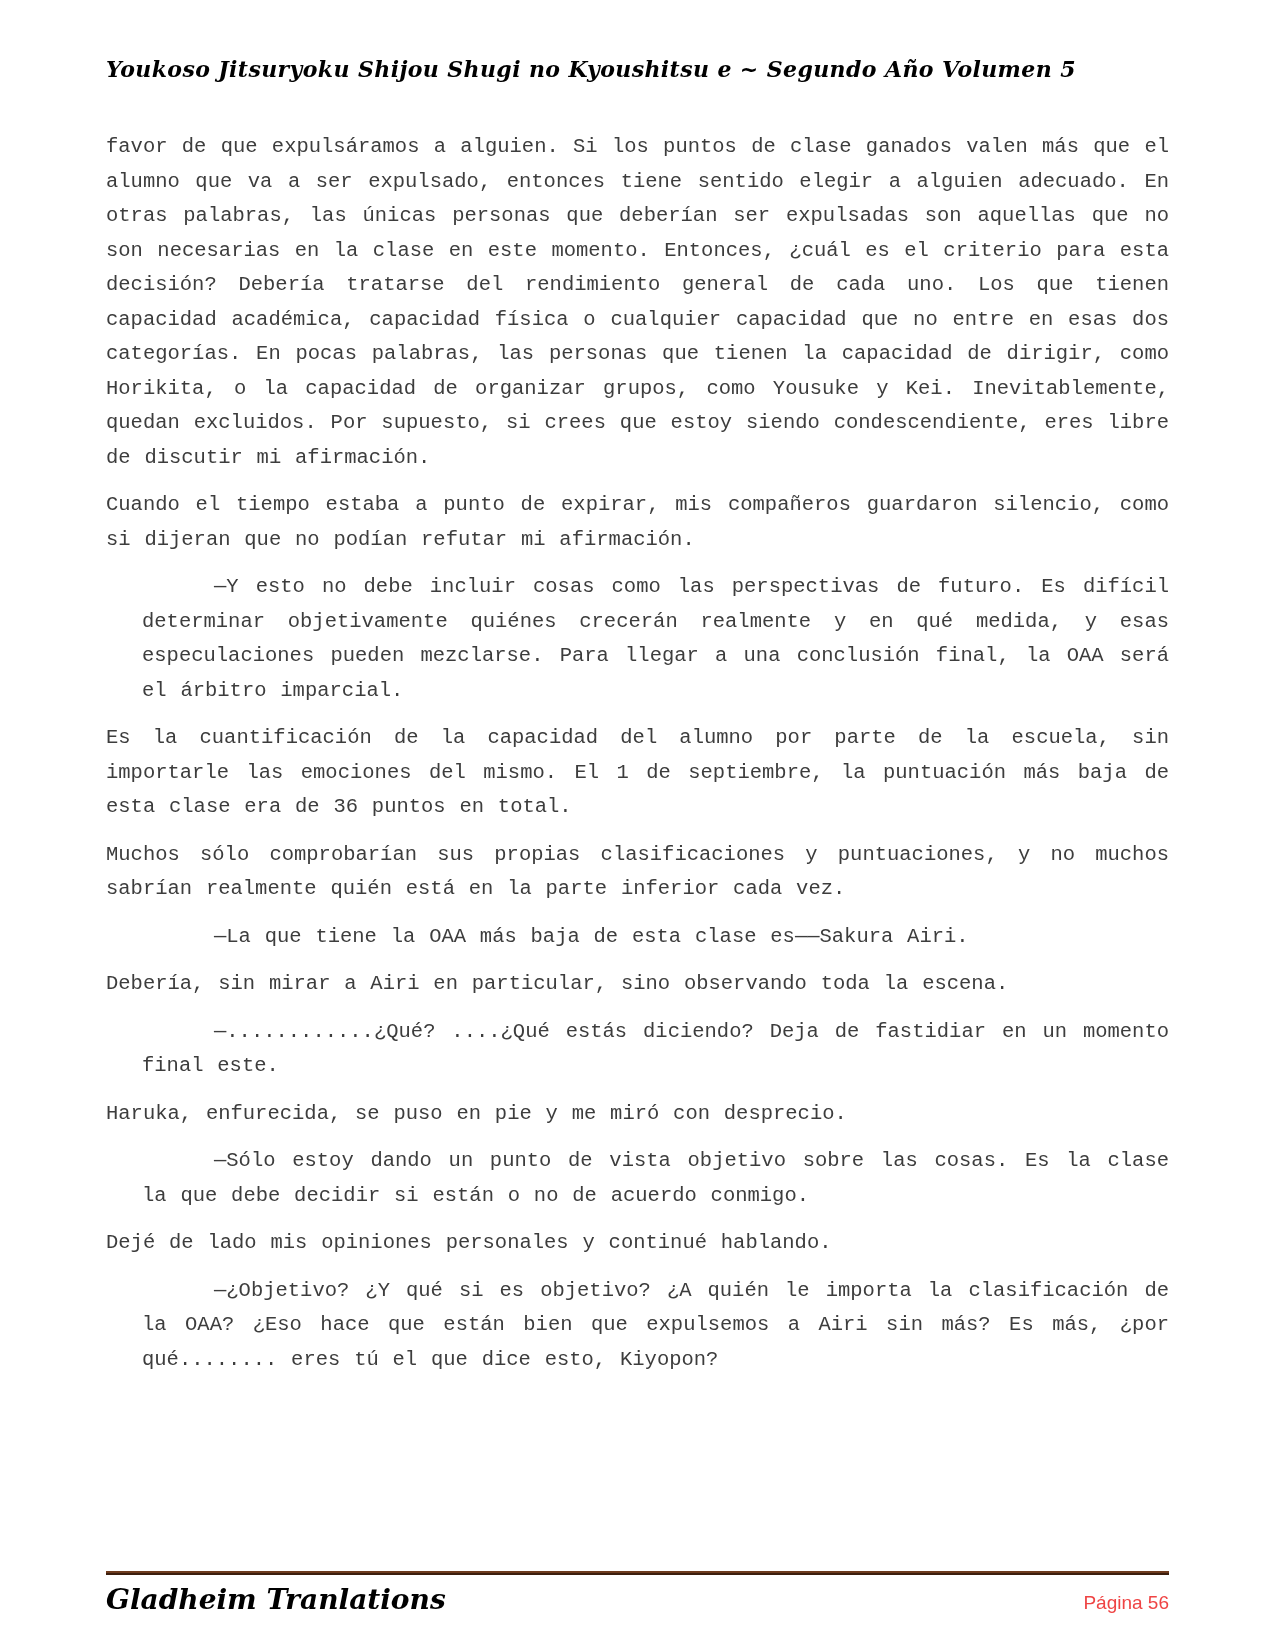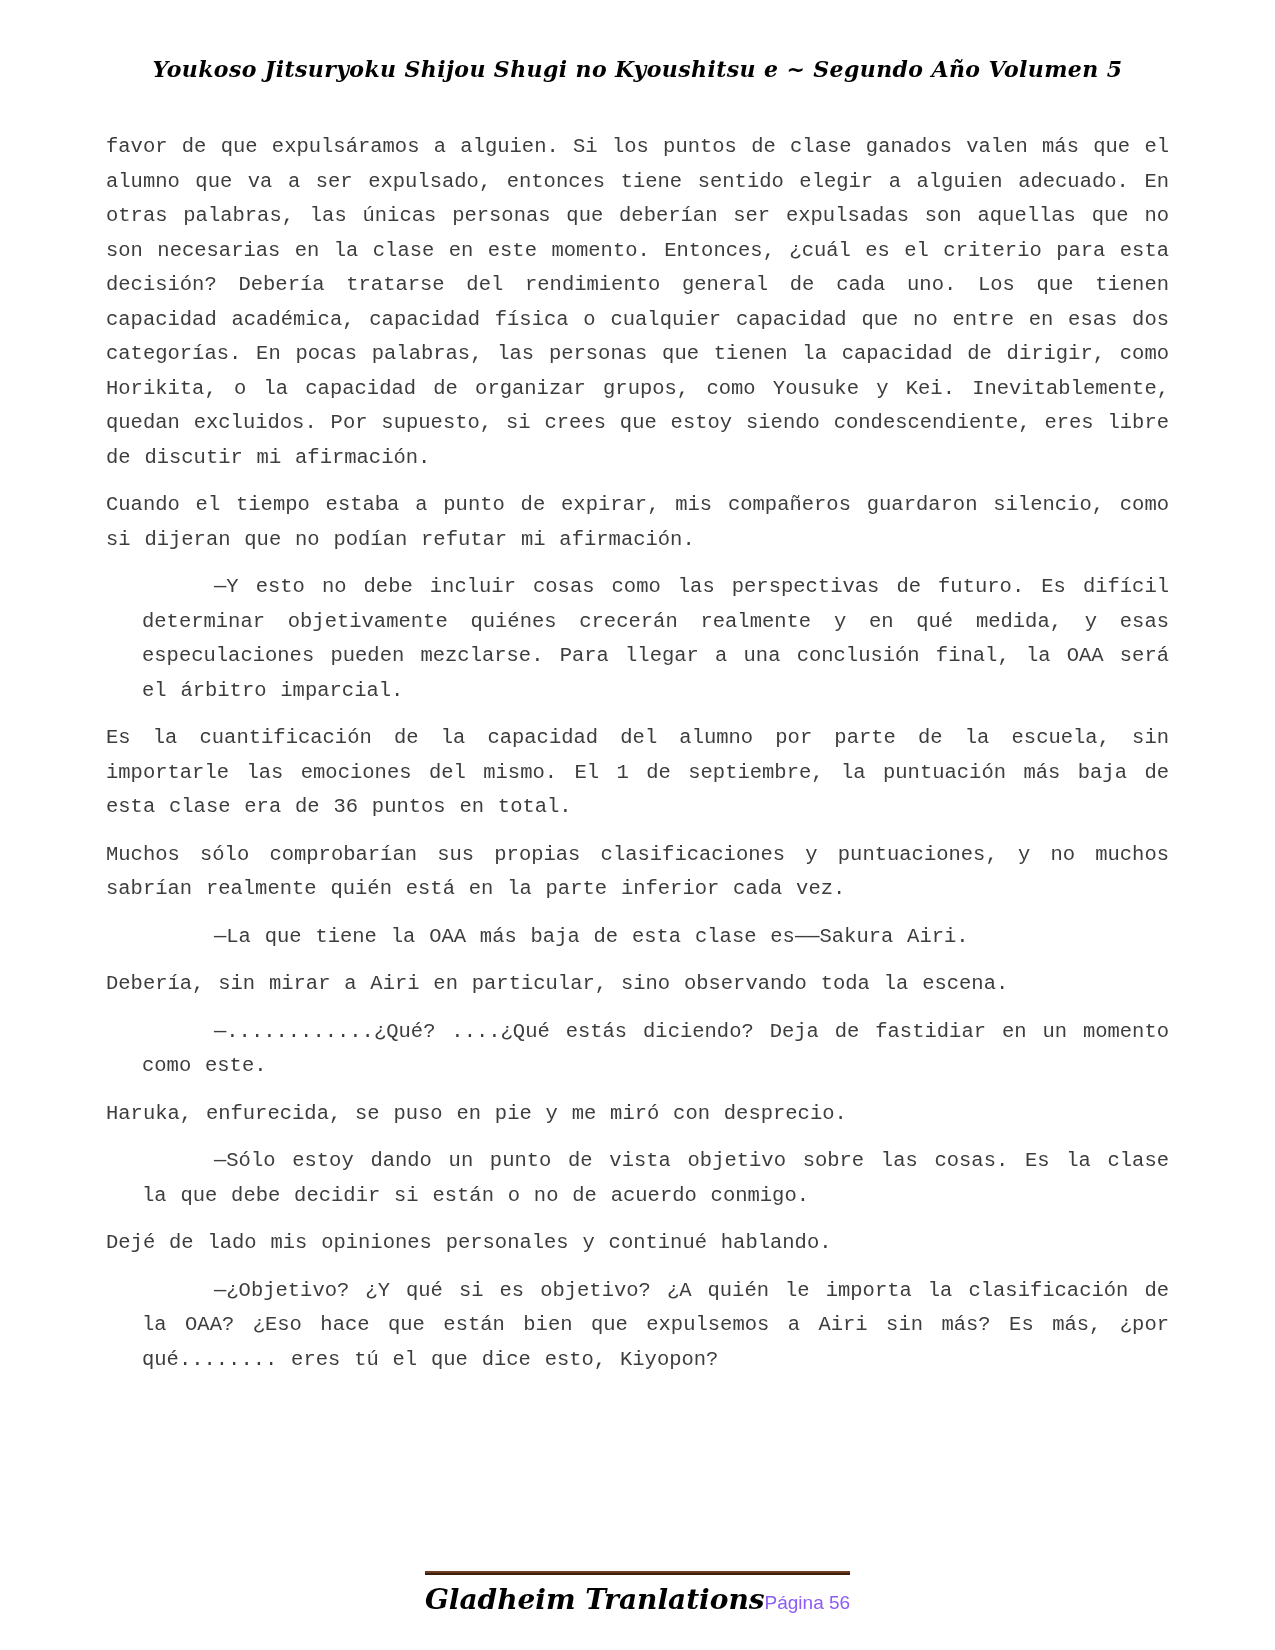--- a/index.html
+++ b/index.html
@@ -13,21 +13,20 @@
     width: 1275px;
     height: 1650px;
     background: #ffffff;
     margin: 0 auto;
     padding: 56px 106px 34px 106px;
     display: flex;
     flex-direction: column;
     font-family: "Liberation Sans", sans-serif;
     color: #3d3d3d;
     overflow: hidden;
-    align-items: center;
   }
 
   .page-header {
     flex: 0 0 auto;
   }
 
   .header-title {
     font-family: "DejaVu Serif", serif;
     font-style: italic;
     font-weight: bold;
@@ -78,41 +77,41 @@
     font-family: "DejaVu Serif", serif;
     font-style: italic;
     font-weight: bold;
     font-size: 28px;
     color: #000000;
   }
 
   .footer-right {
     font-family: "Liberation Sans", sans-serif;
     font-size: 19px;
-    color: #8b5cf6;
+    color: #ef4444;
   }
 </style>
 </head>
 <body>
 
 <div class="page">
 
   <header class="page-header">
     <div class="header-title">Youkoso Jitsuryoku Shijou Shugi no Kyoushitsu e ~ Segundo Año Volumen 5</div>
   </header>
 
   <main class="content" id="content">
       <p class="para">favor de que expulsáramos a alguien. Si los puntos de clase ganados valen más que el alumno que va a ser expulsado, entonces tiene sentido elegir a alguien adecuado. En otras palabras, las únicas personas que deberían ser expulsadas son aquellas que no son necesarias en la clase en este momento. Entonces, ¿cuál es el criterio para esta decisión? Debería tratarse del rendimiento general de cada uno. Los que tienen capacidad académica, capacidad física o cualquier capacidad que no entre en esas dos categorías. En pocas palabras, las personas que tienen la capacidad de dirigir, como Horikita, o la capacidad de organizar grupos, como Yousuke y Kei. Inevitablemente, quedan excluidos. Por supuesto, si crees que estoy siendo condescendiente, eres libre de discutir mi afirmación.</p>
       <p class="para">Cuando el tiempo estaba a punto de expirar, mis compañeros guardaron silencio, como si dijeran que no podían refutar mi afirmación.</p>
       <p class="para indent">—Y esto no debe incluir cosas como las perspectivas de futuro. Es difícil determinar objetivamente quiénes crecerán realmente y en qué medida, y esas especulaciones pueden mezclarse. Para llegar a una conclusión final, la OAA será el árbitro imparcial.</p>
       <p class="para">Es la cuantificación de la capacidad del alumno por parte de la escuela, sin importarle las emociones del mismo. El 1 de septiembre, la puntuación más baja de esta clase era de 36 puntos en total.</p>
       <p class="para">Muchos sólo comprobarían sus propias clasificaciones y puntuaciones, y no muchos sabrían realmente quién está en la parte inferior cada vez.</p>
       <p class="para indent">—La que tiene la OAA más baja de esta clase es——Sakura Airi.</p>
       <p class="para">Debería, sin mirar a Airi en particular, sino observando toda la escena.</p>
-      <p class="para indent">—............¿Qué? ....¿Qué estás diciendo? Deja de fastidiar en un momento como este.</p>
+      <p class="para indent">—............¿Qué? ....¿Qué estás diciendo? Deja de fastidiar en un momento final este.</p>
       <p class="para">Haruka, enfurecida, se puso en pie y me miró con desprecio.</p>
       <p class="para indent">—Sólo estoy dando un punto de vista objetivo sobre las cosas. Es la clase la que debe decidir si están o no de acuerdo conmigo.</p>
       <p class="para">Dejé de lado mis opiniones personales y continué hablando.</p>
       <p class="para indent">—¿Objetivo? ¿Y qué si es objetivo? ¿A quién le importa la clasificación de la OAA? ¿Eso hace que están bien que expulsemos a Airi sin más? Es más, ¿por qué........ eres tú el que dice esto, Kiyopon?</p>
     </main>
 
   <footer class="page-footer">
     <div class="footer-rule"></div>
     <div class="footer-row">
       <span class="footer-left">Gladheim Tranlations</span>

